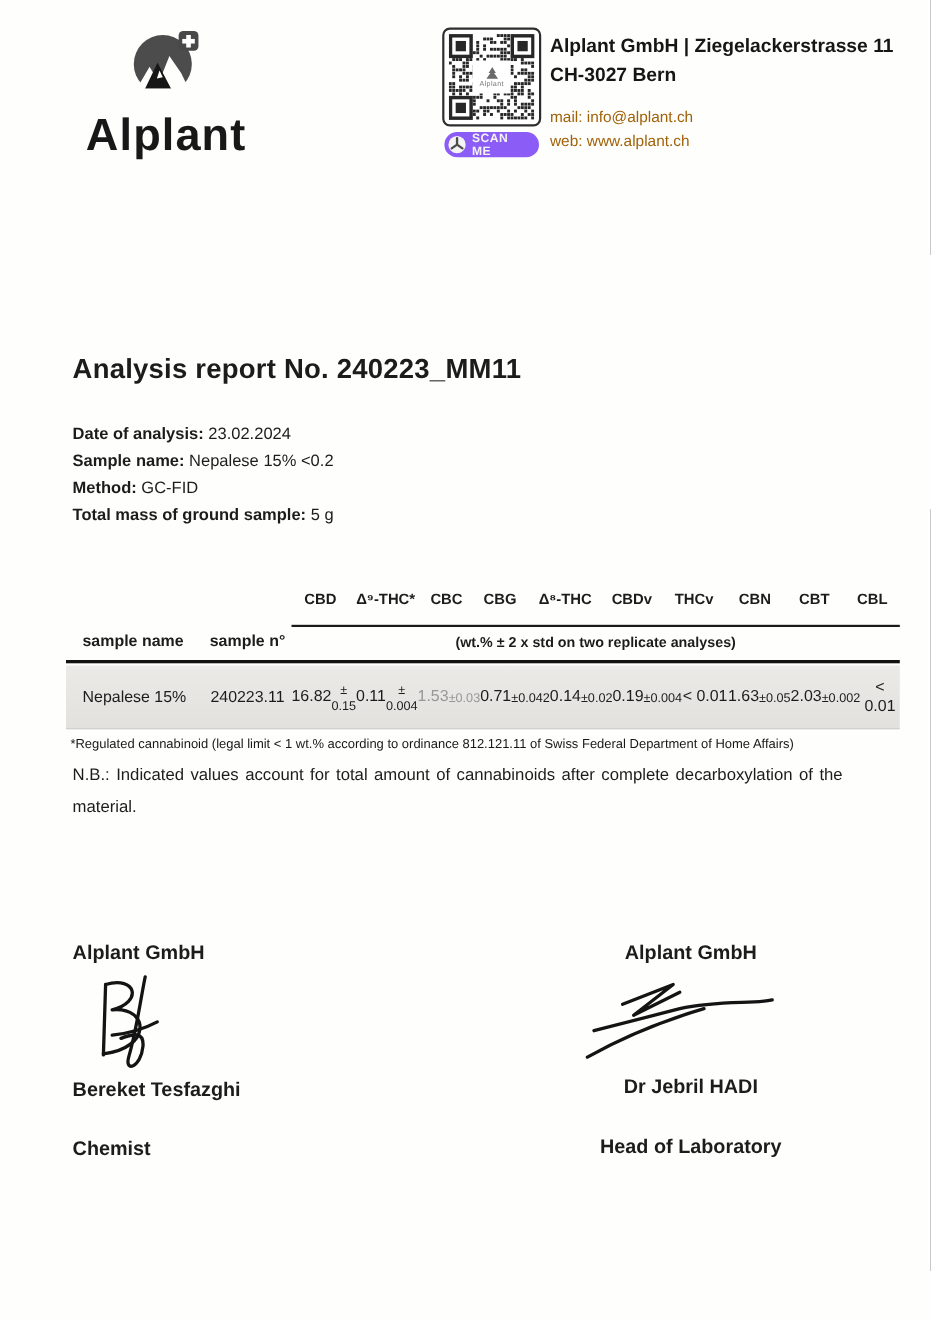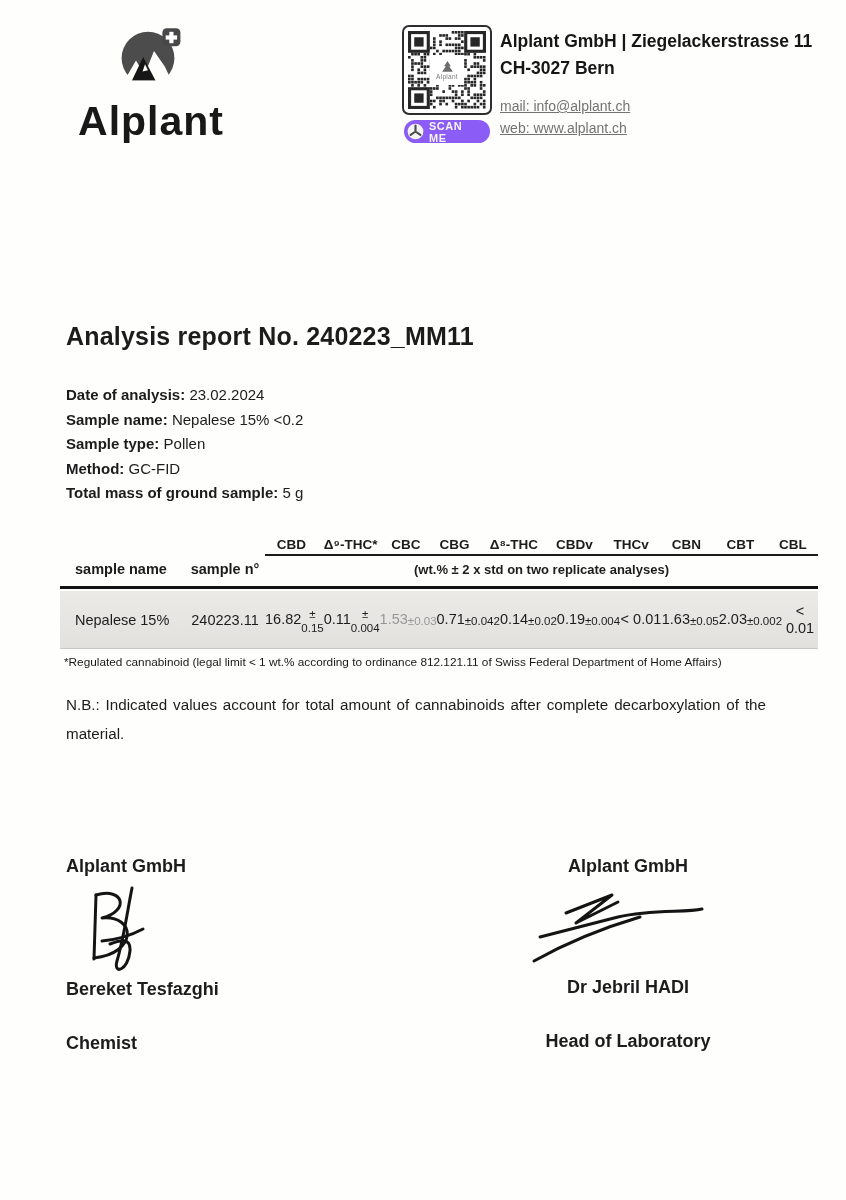--- a/index.html
+++ b/index.html
@@ -22,38 +22,38 @@
     width:34px; height:30px; background:#fff; display:flex; flex-direction:column; align-items:center; justify-content:center; }
   .qr-center .tree { color:#6b6b6b; font-size:10px; line-height:10px; }
   .qr-center .qr-label { font-size:6.5px; color:#7a7a7a; letter-spacing:.3px; }
   .scan-badge { margin-top:5px; margin-left:2px; width:86px; height:23px; background:#8b5cf6; border-radius:12px;
     display:flex; align-items:center; padding:0 7px 0 3px; gap:5px; }
   .scan-icon { width:17px; height:17px; flex:0 0 auto; }
   .scan-label { color:#f4f4f4; font-size:11px; font-weight:bold; letter-spacing:.5px; }
 
   .addr-block { position:absolute; left:500px; top:28px; }
   .addr-line { font-size:17.5px; font-weight:bold; line-height:27px; color:#161616; }
-  .contact-line { font-size:14px; line-height:22px; color:#737373;text-decoration:underline; }
+  .contact-line { font-size:14px; line-height:22px; color:#a16207; }
   .contact-gap { margin-top:13px; }
 
   
   .report-title { position:absolute; left:66px; top:322px; font-size:25px; font-weight:bold; letter-spacing:.2px; }
   .details { position:absolute; left:66px; top:383px; font-size:15px; line-height:24.6px; }
   .detail-line .dl { font-weight:bold; }
 
   
   .analysis-table { position:absolute; left:60px; top:537px; width:758px; }
   .col-name { width:125px; flex:0 0 auto; }
   .col-no   { width:80px;  flex:0 0 auto; text-align:center; }
   .rgt { flex:1; display:flex; }
   .c0{flex:1}.c1{flex:1.25}.c2{flex:.85}.c3{flex:1}.c4{flex:1.25}.c5{flex:1.05}.c6{flex:1.1}.c7{flex:1}.c8{flex:1.05}.c9{flex:.95}
   .thead { border-bottom:3.5px solid #121212; padding-bottom:5px; }
   .names-row { display:flex; }
   .names-row .col-name, .names-row .col-no { border-bottom:0; }
-  .cannab-names { border-bottom:2px solid #1a1a1a; padding-bottom:2px; align-items:flex-end; }
+  .cannab-names { border-bottom:2px solid #1a1a1a; padding-bottom:16px; align-items:flex-end; }
   .ch { text-align:center; font-weight:bold; font-size:13.5px; }
   .sub-row { display:flex; align-items:center; margin-top:1px; height:24px; }
   .sample-h { font-weight:bold; font-size:14.5px; padding-left:15px; }
   .sampleno-h { font-weight:bold; font-size:14.5px; }
   .unit-note { flex:1; text-align:center; font-weight:bold; font-size:13px; }
   .result-row { display:flex; align-items:center; height:58px; margin-top:2px;
     background:linear-gradient(180deg,#ebeae7 0%,#e6e5e2 55%,#e2e1de 100%);
     border-bottom:1px solid #c9c8c4; }
   .cell-name { font-size:14.5px; padding-left:15px; }
   .cell-no { font-size:14.5px; }
@@ -336,21 +336,20 @@
     <div class="addr-line">CH-3027 Bern</div>
     <div class="contact-line contact-gap">mail: info@alplant.ch</div>
     <div class="contact-line">web: www.alplant.ch</div>
   </div>
 
   <div class="report-title">Analysis report No. 240223_MM11</div>
 
   <div class="details">
     <div class="detail-line"><span class="dl">Date of analysis:</span> <span>23.02.2024</span></div>
     <div class="detail-line"><span class="dl">Sample name:</span> <span>Nepalese 15% &lt;0.2</span></div>
-    <div class="detail-line"><span class="dl">Sample type:</span> <span>Pollen</span></div>
     <div class="detail-line"><span class="dl">Method:</span> <span>GC-FID</span></div>
     <div class="detail-line"><span class="dl">Total mass of ground sample:</span> <span>5 g</span></div>
   </div>
 
   <div class="analysis-table">
     <div class="thead">
       <div class="names-row">
         <div class="col-name"></div>
         <div class="col-no"></div>
         <div class="rgt cannab-names">

